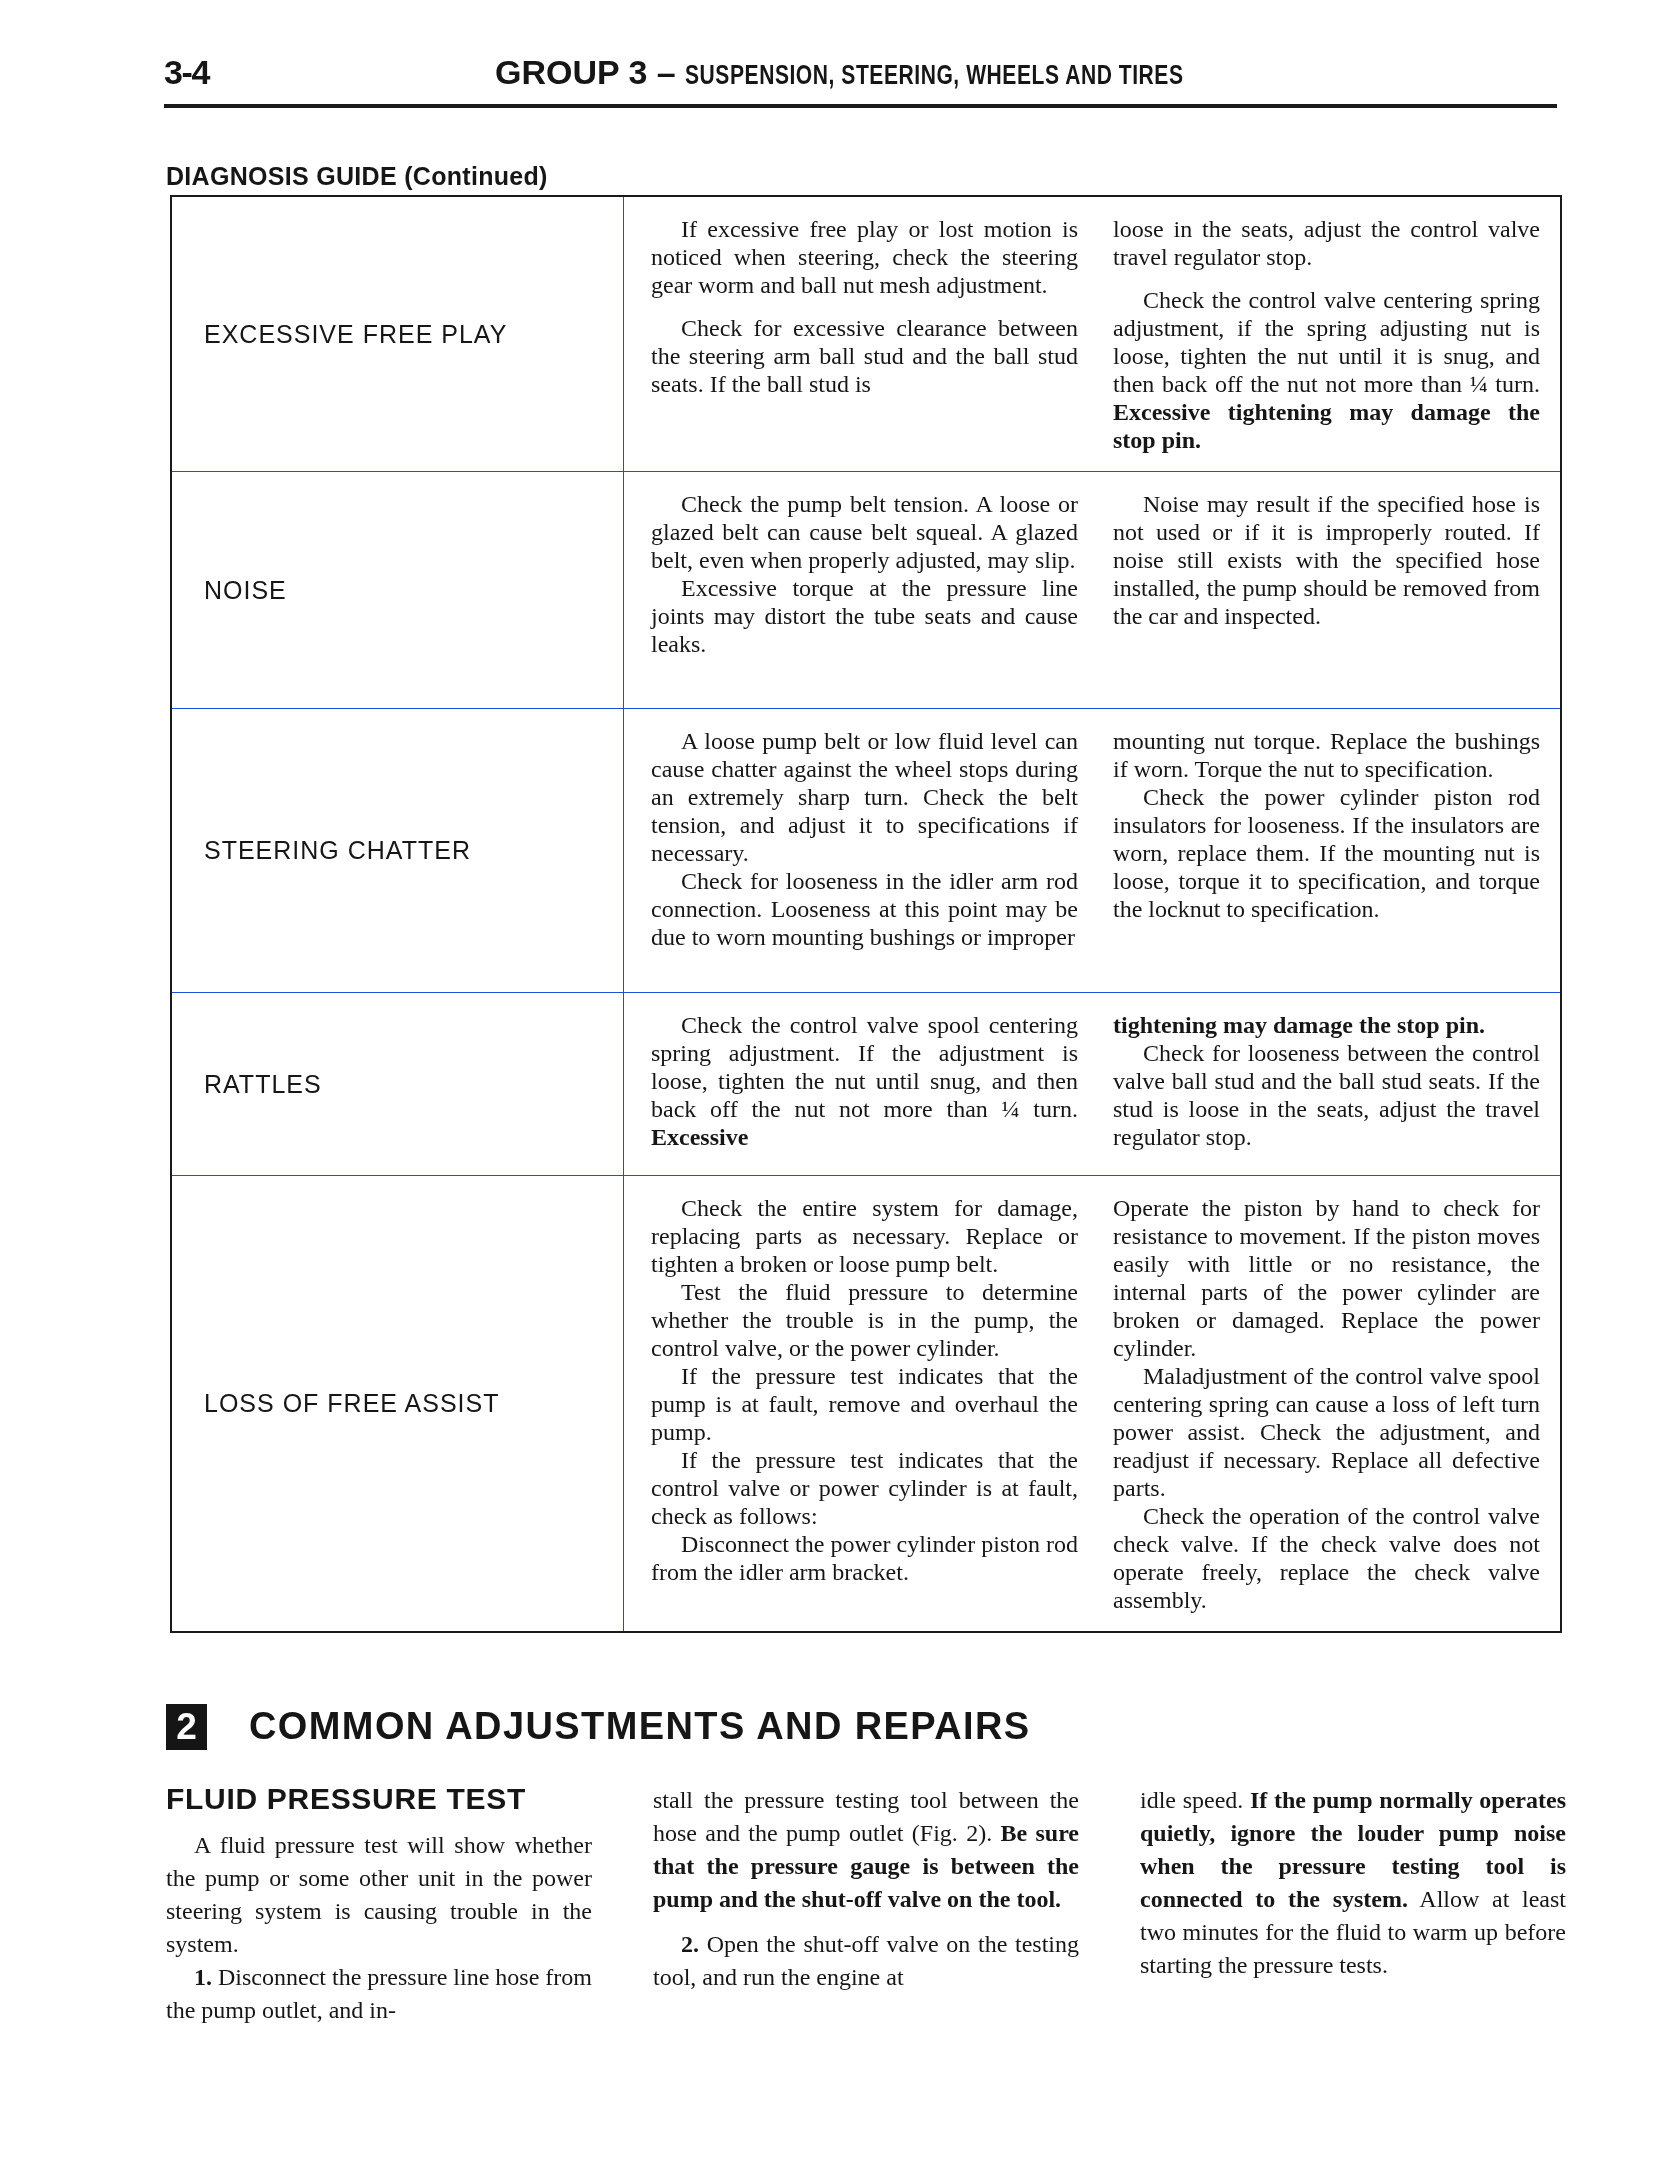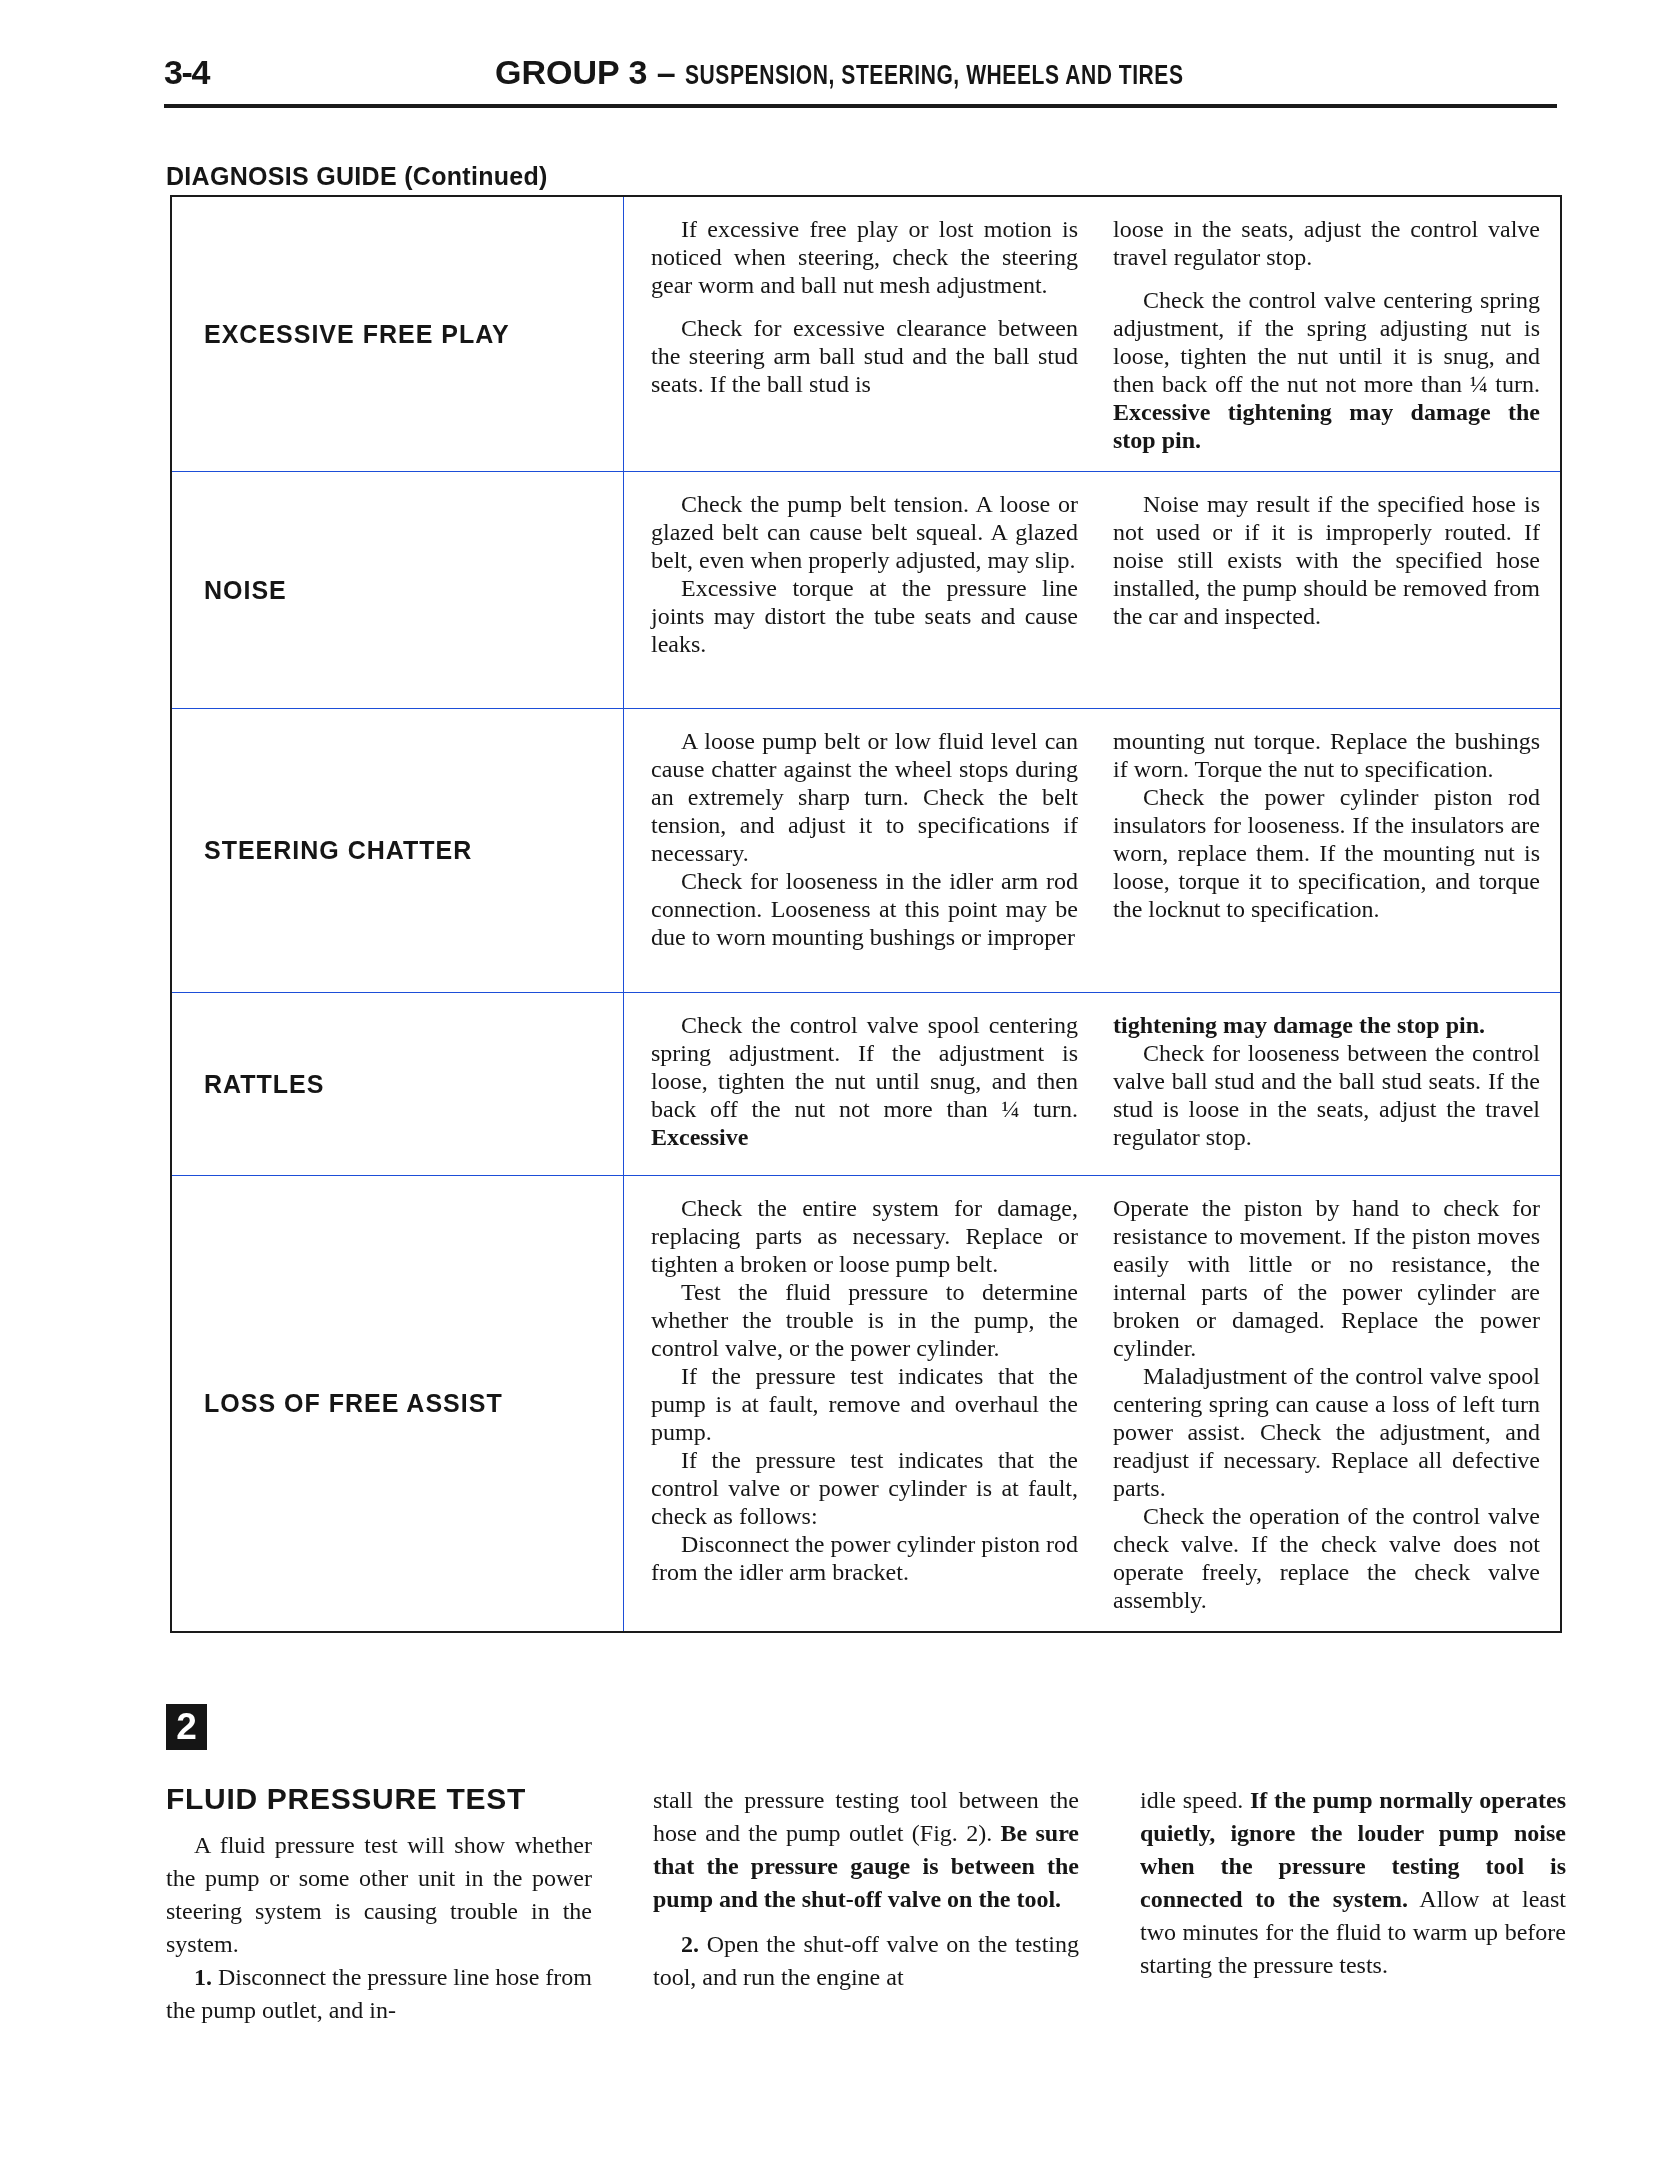--- a/index.html
+++ b/index.html
@@ -10,21 +10,21 @@
   .pagenum { position: absolute; left: 0; top: 0; font-family: "Liberation Sans", sans-serif; font-weight: bold; font-size: 34px; letter-spacing: -1.4px; }
   .grouptitle { position: absolute; left: 331px; top: 0; font-family: "Liberation Sans", sans-serif; font-weight: bold; white-space: nowrap; }
   .grouptitle .g { font-size: 34px; }
   .grouptitle .s { font-size: 27px; display: inline-block; transform: scaleX(0.78); transform-origin: left center; letter-spacing: 0.7px; }
   .hrule { position: absolute; left: 164px; top: 104px; width: 1393px; height: 4px; background: #1a1a1a; }
 
   .guide-title { position: absolute; left: 166px; top: 162px; font-family: "Liberation Sans", sans-serif; font-weight: bold; font-size: 25px; letter-spacing: 0.3px; }
 
   table.dg { position: absolute; left: 170px; top: 195px; width: 1392px; border-collapse: collapse; border: 2.7px solid #1a1a1a; }
   table.dg td { border: 1px solid #1d4ed8; vertical-align: middle; padding: 0; }
-  table.dg td.sym { width: 419px; padding-left: 32px; font-family: "Liberation Sans", sans-serif; font-weight: bold; font-size: 25px; letter-spacing: 1px; }
+  table.dg td.sym { width: 419px; padding-left: 32px; font-family: "Liberation Sans", sans-serif; font-weight: normal; font-size: 25px; letter-spacing: 1px; }
   table.dg td.fix { vertical-align: top; padding: 17.6px 20px 17.6px 27px; }
   .cols { display: flex; justify-content: space-between; }
   .col { width: 427px; font-family: "Liberation Serif", serif; font-size: 24px; line-height: 28px; text-align: justify; hyphens: manual; }
   .col p { margin: 0; text-indent: 30px; }
   .col p.noind { text-indent: 0; }
   .col p.gap { margin-top: 15px; }
   b { font-weight: bold; }
 
   .sec-head { position: absolute; left: 166px; top: 1703px; height: 47px; display: flex; align-items: center; }
   .sec-badge { width: 41px; height: 46px; background: #151515; color: #ffffff; font-family: "Liberation Sans", sans-serif; font-weight: bold; font-size: 37px; display: flex; align-items: center; justify-content: center; }
@@ -127,20 +127,21 @@
                 <p><span>Check the operation of the control valve check valve. If the check valve does not operate freely, replace the check valve assembly.</span></p>
               </div>
             </div>
           </td>
         </tr>
       </tbody>
   </table>
 
   <div class="sec-head">
     <div class="sec-badge">2</div>
+    <div class="sec-title">COMMON ADJUSTMENTS AND REPAIRS</div>
   </div>
 
   <div class="body3">
     <div class="bcol">
       <div class="subhead">FLUID PRESSURE TEST</div>
       <p>A fluid pressure test will show whether the pump or some other unit in the power steering system is caus­ing trouble in the system.</p>
       <p><b>1.</b><span> Disconnect the pressure line hose from the pump outlet, and in-</span></p>
     </div>
     <div class="bcol">
       <p class="noind"><span>stall the pressure testing tool between the hose and the pump outlet (Fig. 2). </span><b>Be sure that the pressure gauge is between the pump and the shut-off valve on the tool.</b></p>

